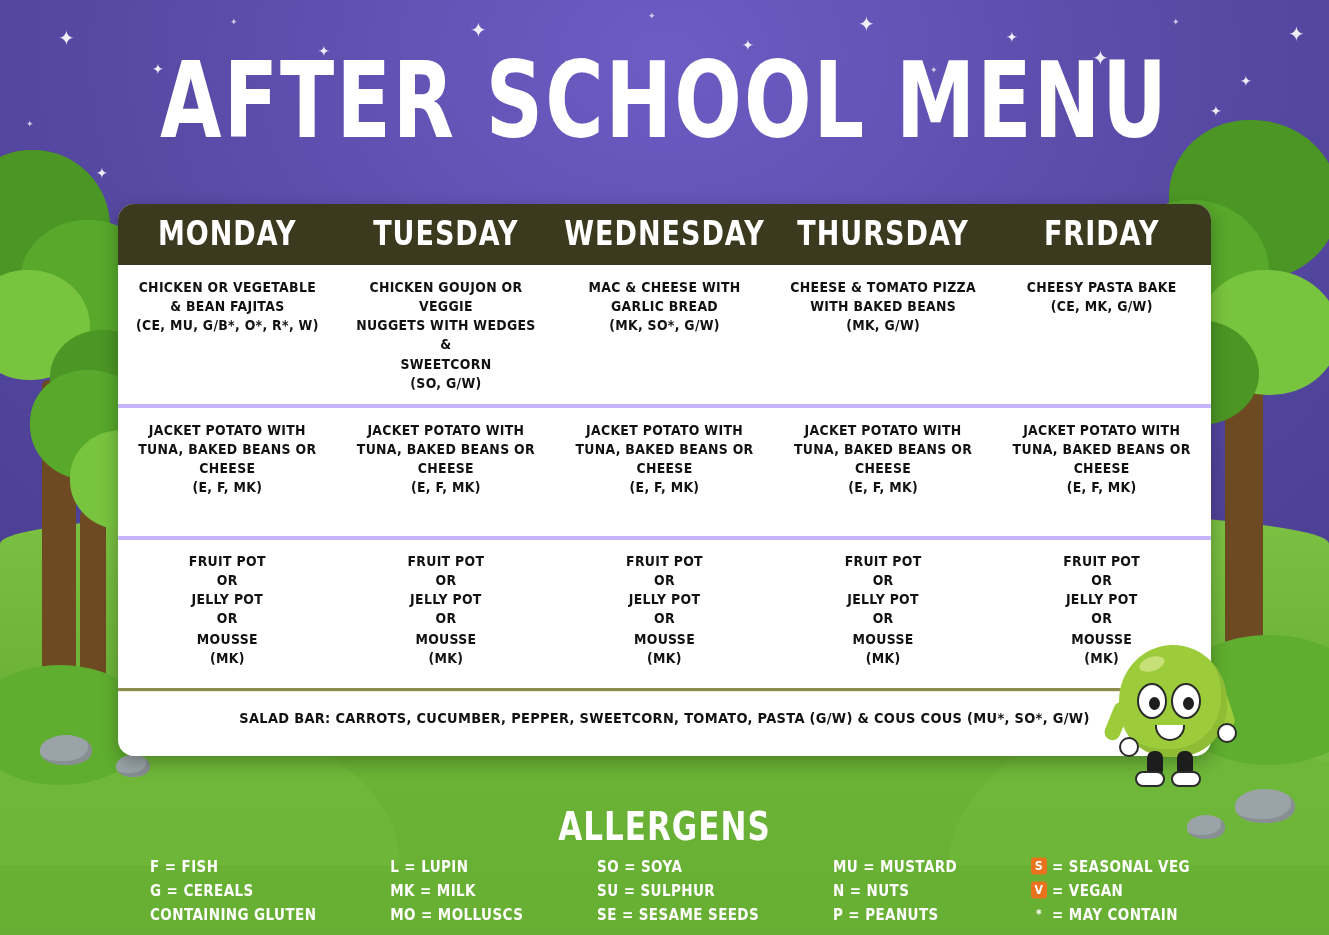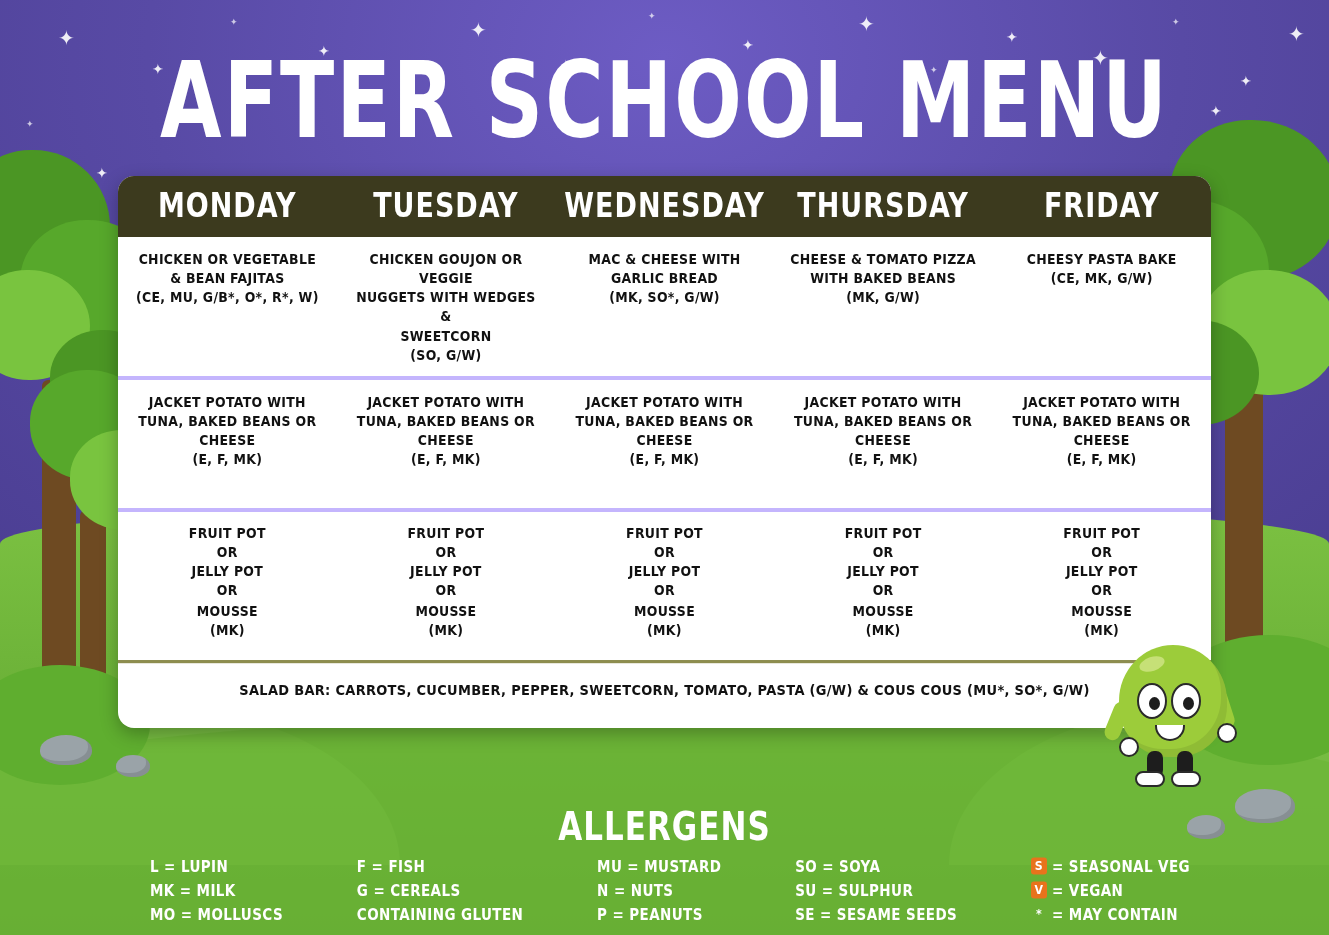--- a/index.html
+++ b/index.html
@@ -93,21 +93,21 @@
     font-size: 19px;
     letter-spacing: 1px;
     color: #b9aee6;
     text-transform: uppercase;
     transform: scaleY(1.15);
     transform-origin: left center;
   }
   .week.active { color: #ffffff; }
   
   .card {
-    position: absolute; left: 118px; top: 176px;
+    position: absolute; left: 118px; top: 204px;
     width: 1093px;
     background: #ffffff;
     border-radius: 16px;
     box-shadow: 0 6px 18px rgba(0,0,0,.28);
     overflow: hidden;
   }
   .head {
     background: #3c3a1e;
     display: flex;
     padding: 14px 0 16px;
@@ -371,38 +371,38 @@
     <div class="m-hand r"></div>
     <div class="m-leg l"></div>
     <div class="m-leg r"></div>
     <div class="m-foot l"></div>
     <div class="m-foot r"></div>
   </div>
 
   <div class="allergens-title">ALLERGENS</div>
   <div class="allergens">
     <div class="acol">
+      <div class="aitem">F = FISH</div>
+      <div class="aitem">G = CEREALS</div>
+      <div class="aitem">CONTAINING GLUTEN</div>
+    </div>
+    <div class="acol">
       <div class="aitem">L = LUPIN</div>
       <div class="aitem">MK = MILK</div>
       <div class="aitem">MO = MOLLUSCS</div>
     </div>
     <div class="acol">
-      <div class="aitem">F = FISH</div>
-      <div class="aitem">G = CEREALS</div>
-      <div class="aitem">CONTAINING GLUTEN</div>
+      <div class="aitem">SO = SOYA</div>
+      <div class="aitem">SU = SULPHUR</div>
+      <div class="aitem">SE = SESAME SEEDS</div>
     </div>
     <div class="acol">
       <div class="aitem">MU = MUSTARD</div>
       <div class="aitem">N = NUTS</div>
       <div class="aitem">P = PEANUTS</div>
-    </div>
-    <div class="acol">
-      <div class="aitem">SO = SOYA</div>
-      <div class="aitem">SU = SULPHUR</div>
-      <div class="aitem">SE = SESAME SEEDS</div>
     </div>
     <div class="acol">
       <div class="aitem">
         <span class="chip seasonal">S</span>
         <span>= SEASONAL VEG</span>
       </div>
       <div class="aitem">
         <span class="chip vegan">V</span>
         <span>= VEGAN</span>
       </div>

